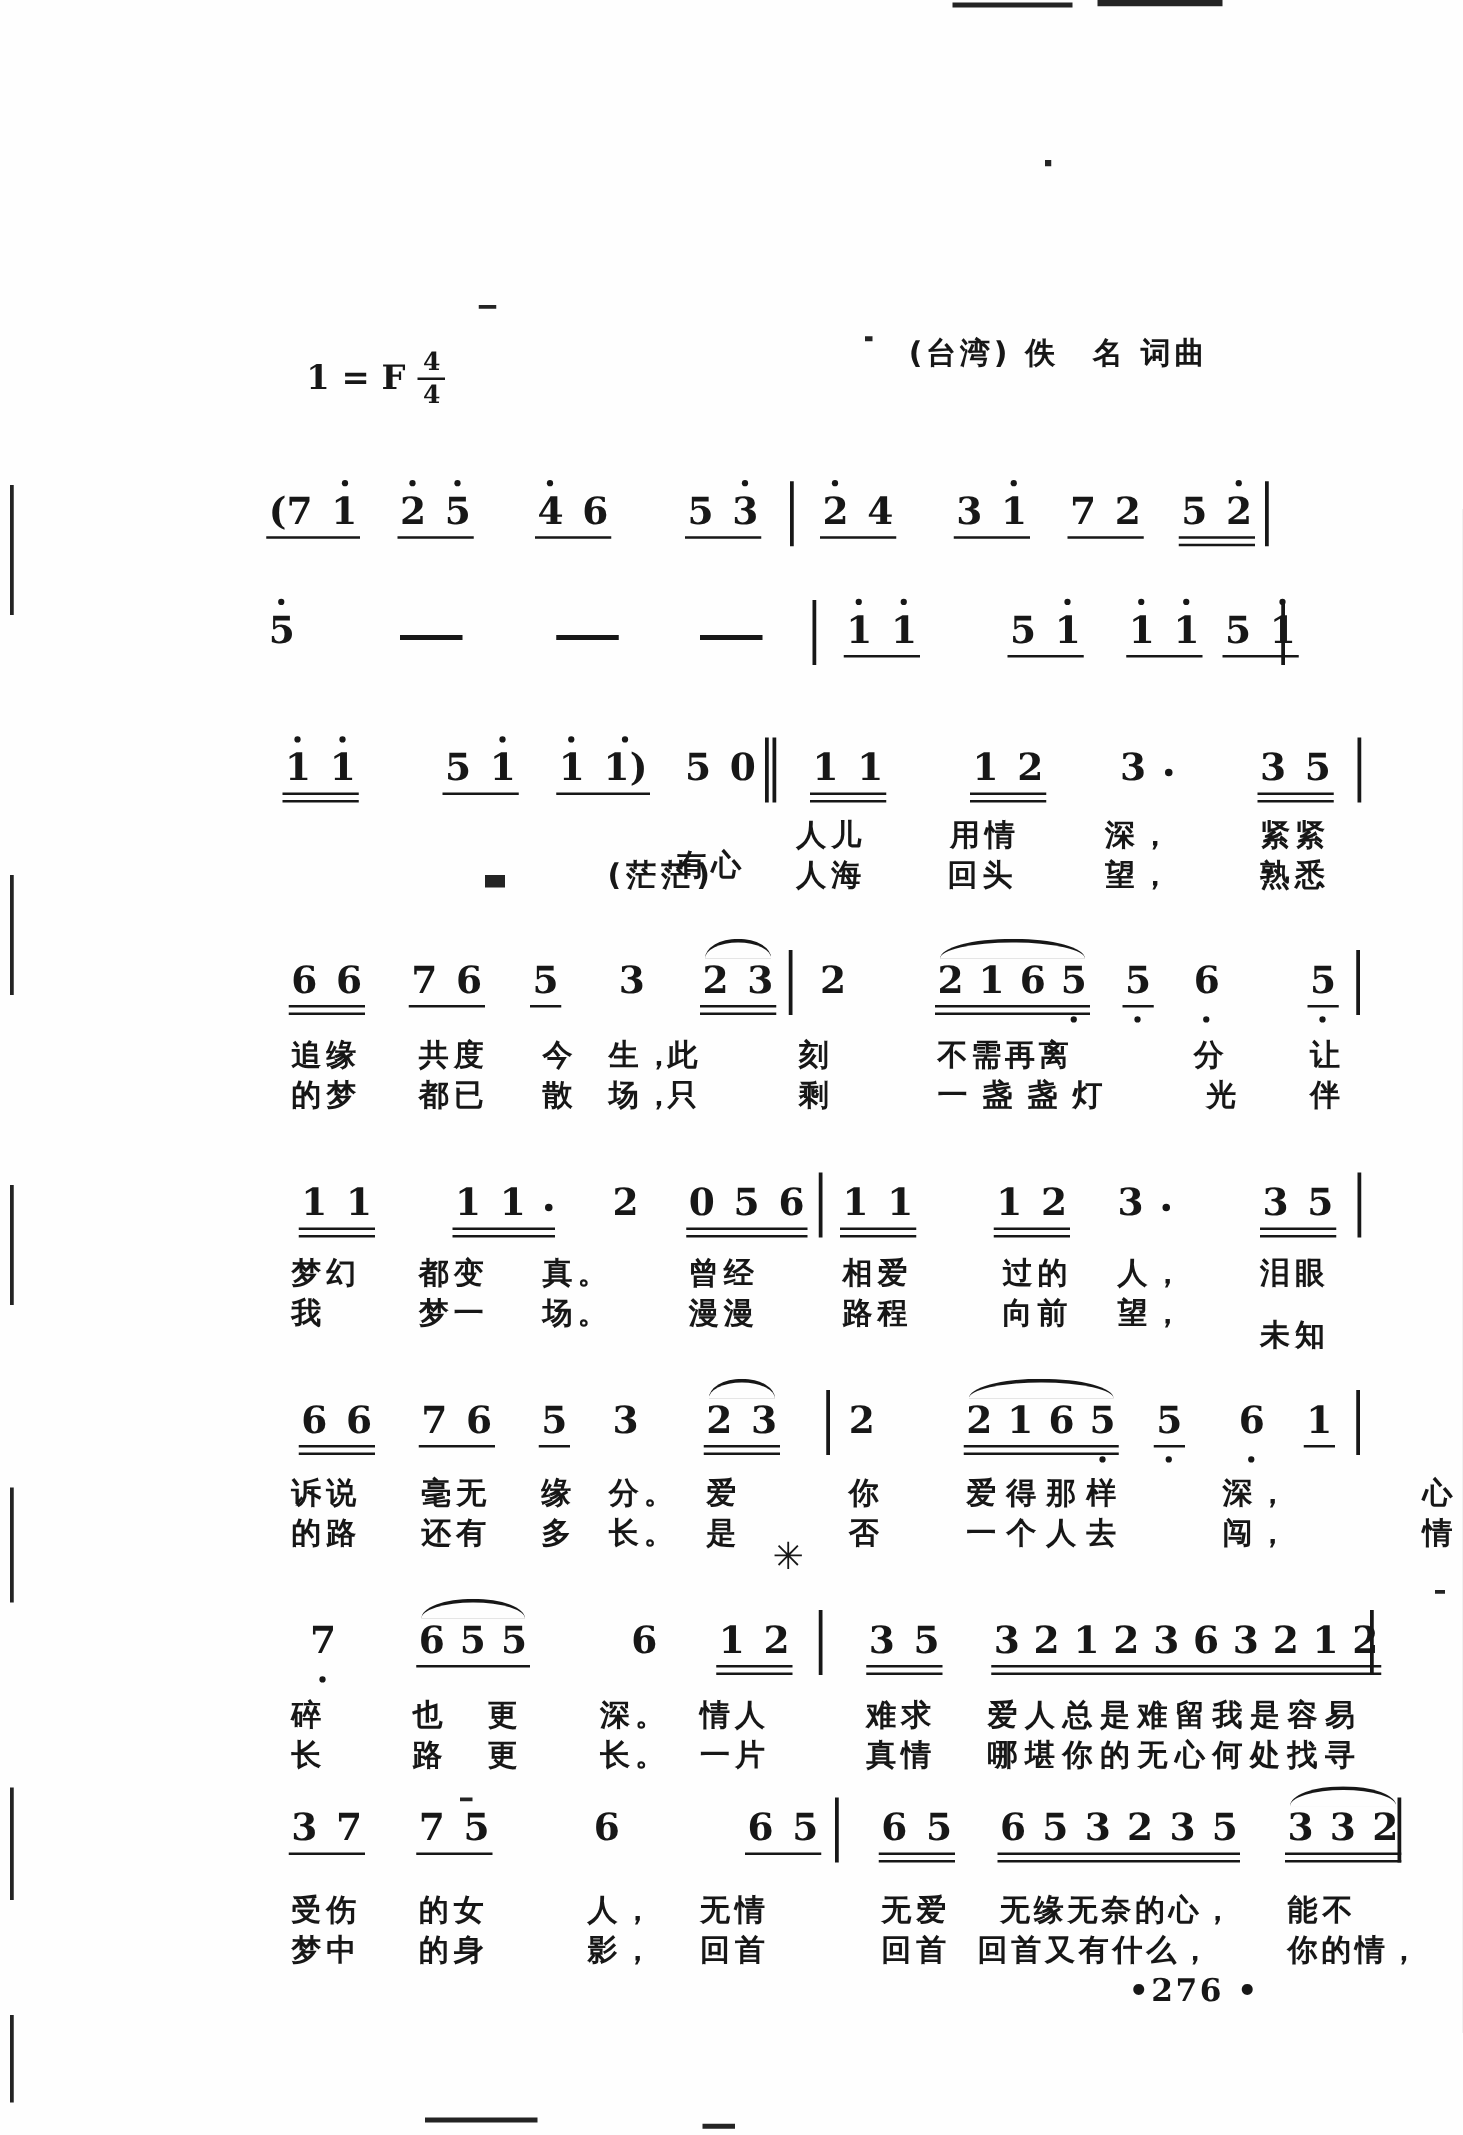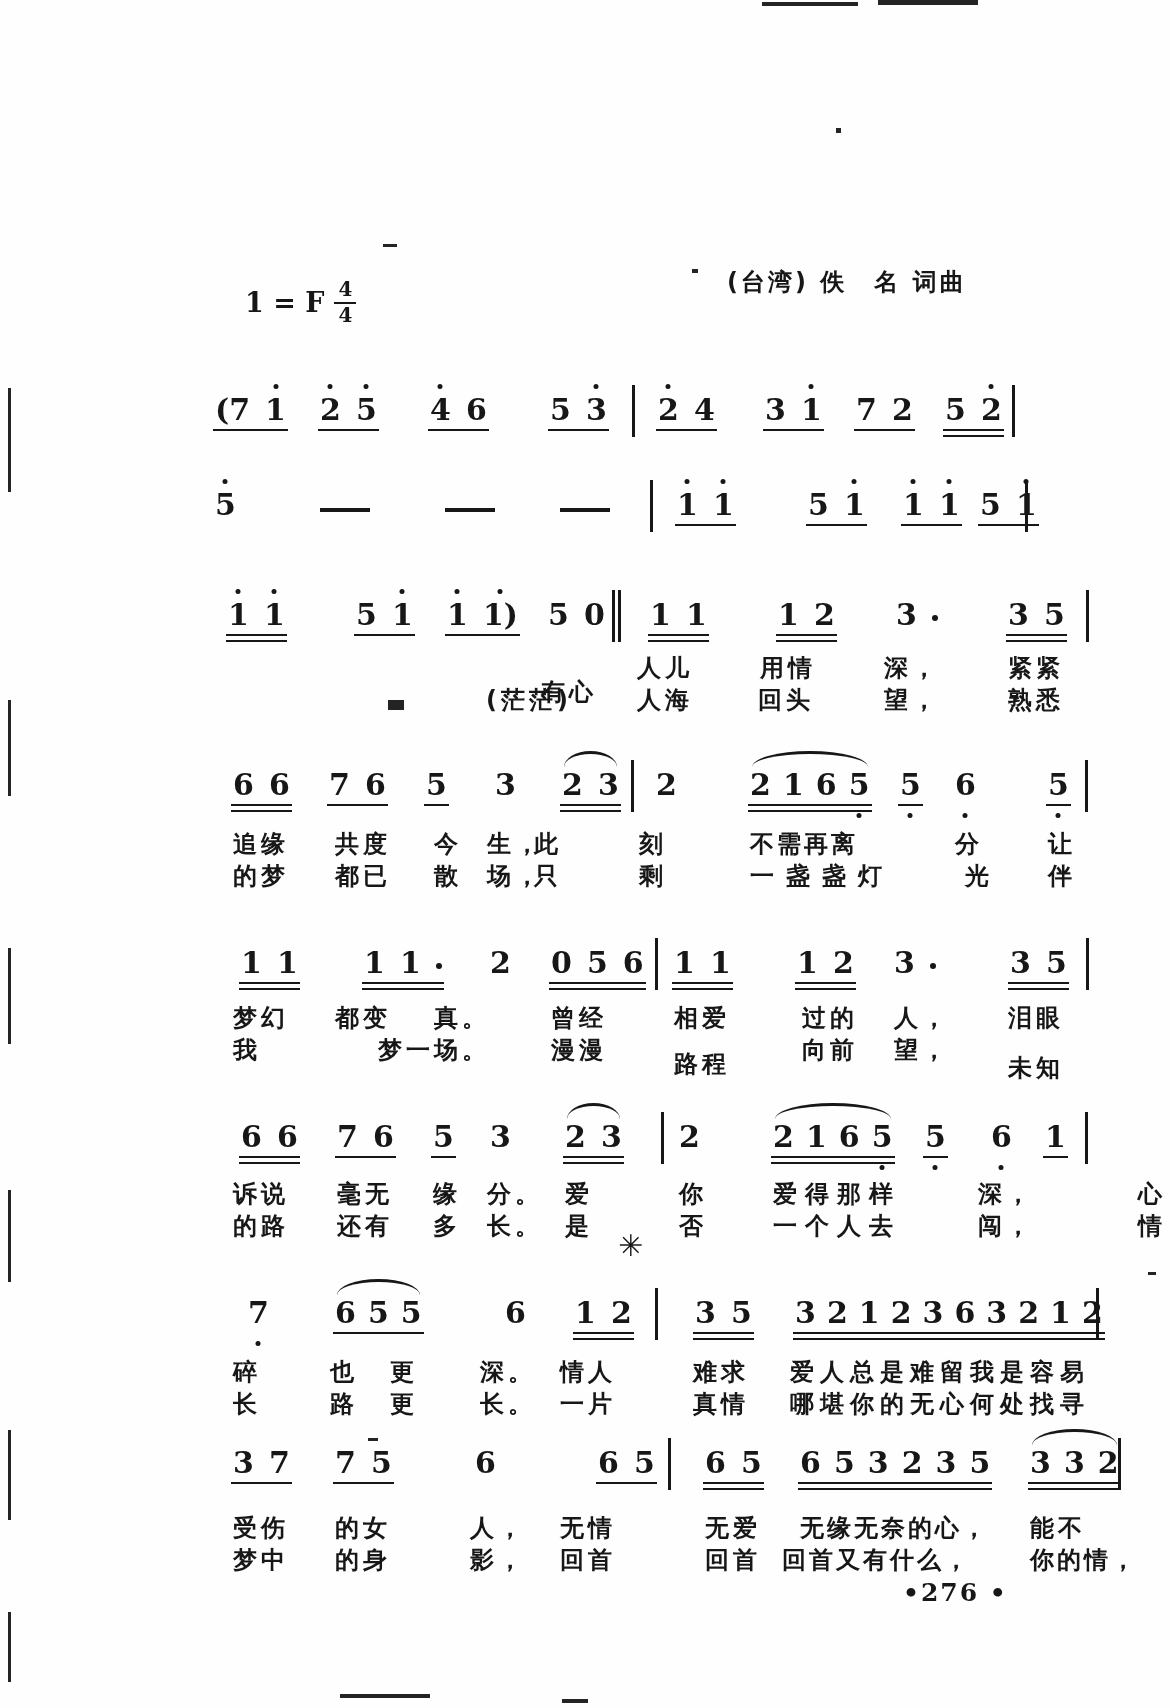--- a/index.html
+++ b/index.html
@@ -297,24 +297,24 @@
       <div class="bar" style="left: 1086px; top: 938px; height: 52px;"></div>
       <div class="lyr" style="left: 233px; top: 1002px;">梦幻</div>
       <div class="lyr" style="left: 335px; top: 1002px;">都变</div>
       <div class="lyr" style="left: 434px; top: 1002px;">真。</div>
       <div class="lyr" style="left: 551px; top: 1002px;">曾经</div>
       <div class="lyr" style="left: 674px; top: 1002px;">相爱</div>
       <div class="lyr" style="left: 802px; top: 1002px;">过的</div>
       <div class="lyr" style="left: 894px; top: 1002px;">人，</div>
       <div class="lyr" style="left: 1008px; top: 1002px;">泪眼</div>
       <div class="lyr" style="left: 233px; top: 1034px;">我</div>
-      <div class="lyr" style="left: 335px; top: 1034px; margin-left: 43px;">梦一</div>
+      <div class="lyr" style="left: 335px; top: 1034px;">梦一</div>
       <div class="lyr" style="left: 434px; top: 1034px;">场。</div>
       <div class="lyr" style="left: 551px; top: 1034px;">漫漫</div>
-      <div class="lyr" style="left: 674px; top: 1034px; margin-top: 14px;">路程</div>
+      <div class="lyr" style="left: 674px; top: 1034px;">路程</div>
       <div class="lyr" style="left: 802px; top: 1034px;">向前</div>
       <div class="lyr" style="left: 894px; top: 1034px;">望，</div>
       <div class="lyr" style="left: 1008px; top: 1034px; margin-top: 18px;">未知</div>
       <div class="grp" style="left: 241px; top: 1120px; gap: 15px;">
         <div class="note">6</div>
         <div class="note">6</div>
         <div class="ul" style="bottom: -6px;"></div>
         <div class="ul" style="bottom: -12px;"></div>
       </div>
       <div class="grp" style="left: 337px; top: 1120px; gap: 15px;">

